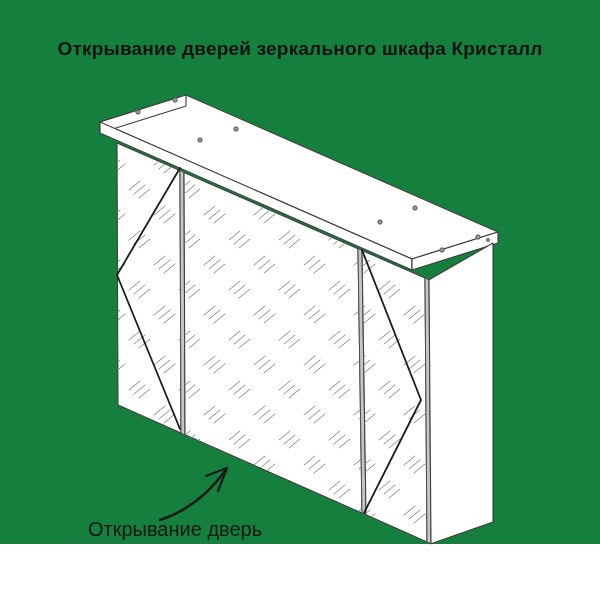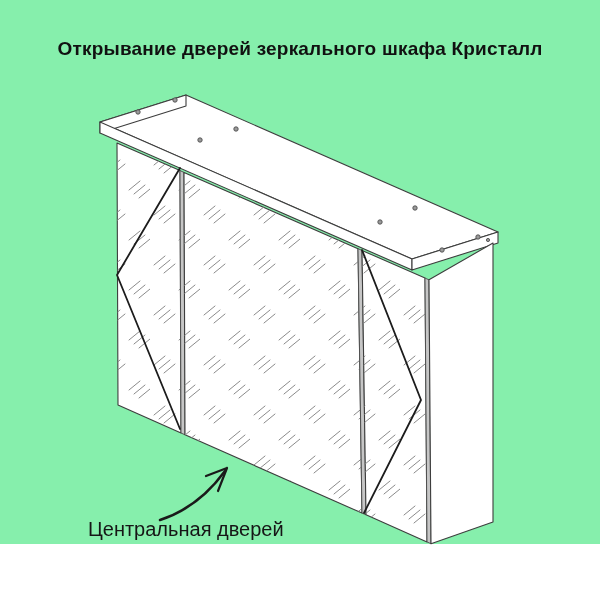--- a/index.html
+++ b/index.html
@@ -8,21 +8,21 @@
     width: 600px;
     height: 600px;
     background: #ffffff;
     font-family: "Liberation Sans", sans-serif;
     overflow: hidden;
   }
   .page {
     position: relative;
     width: 600px;
     height: 544px;
-    background: #86efac;
+    background: #15803d;
   }
   .title {
     position: absolute;
     top: 38px;
     left: 0;
     width: 600px;
     text-align: center;
     font-size: 19px;
     font-weight: 700;
     color: #111111;
@@ -113,16 +113,16 @@
       </g>
 
       <g fill="none" stroke="#1a1a1a" stroke-width="2.5" stroke-linecap="round" stroke-linejoin="round">
         <path d="M160,520 C185,512 206,497 225,471"></path>
         <path d="M227,468 L206,476 M227,468 L218,491" stroke-width="2.2"></path>
       </g>
     </svg>
   </div>
 
   <div class="callout">
-    <div>Центральная дверей</div>
+    <div>Открывание дверь</div>
   </div>
 
 </div>
 
 </body></html>

